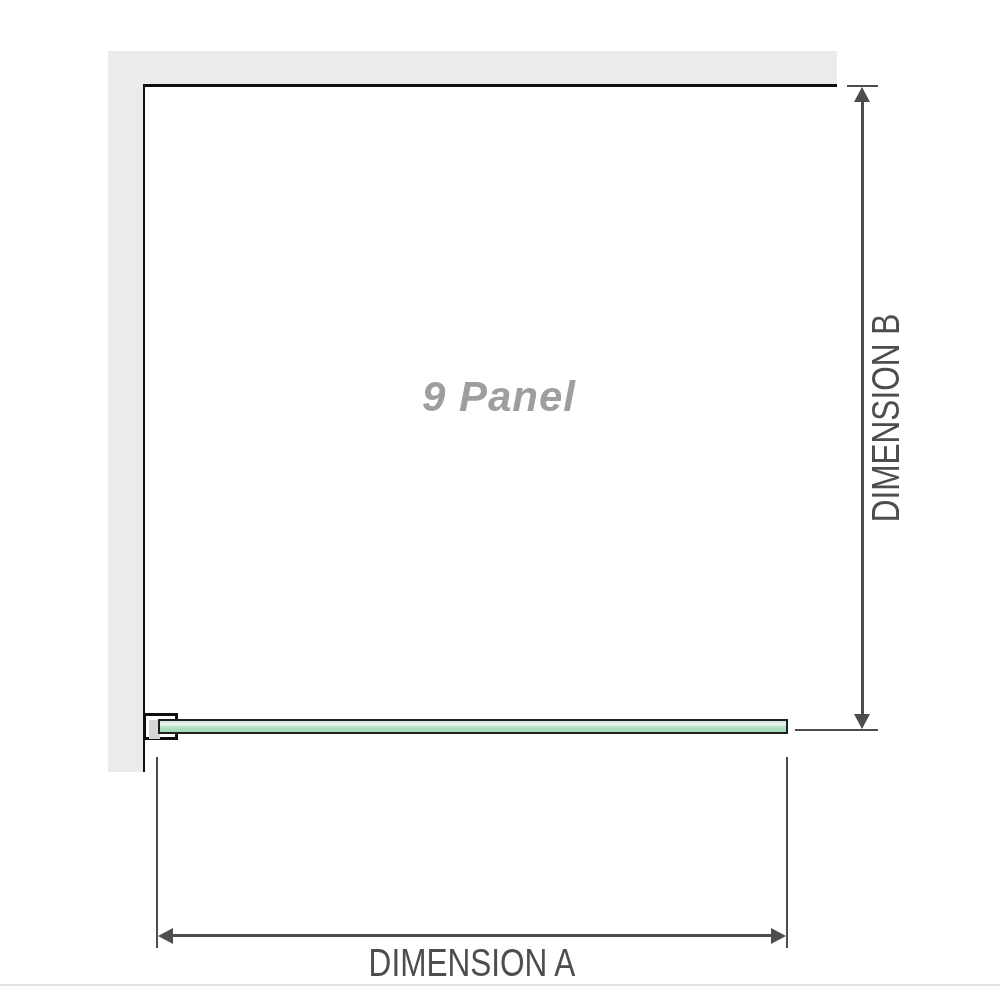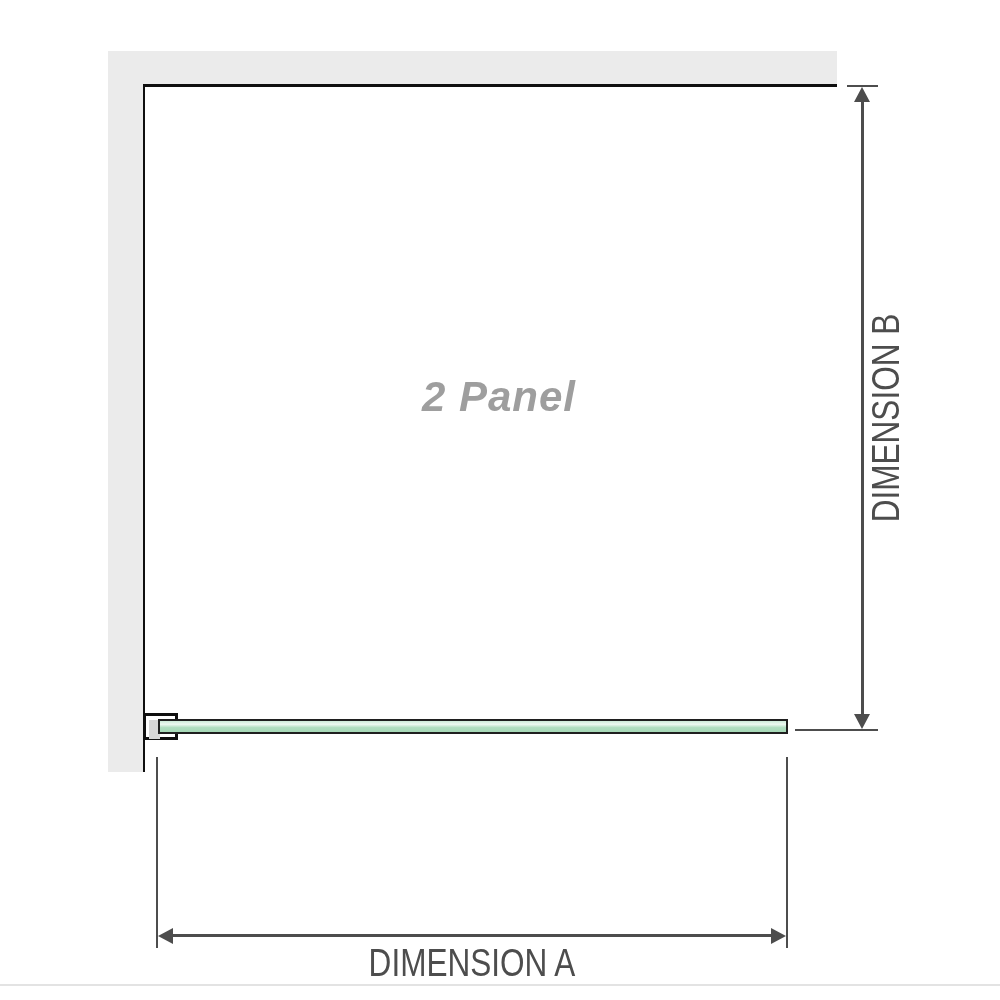--- a/index.html
+++ b/index.html
@@ -158,17 +158,17 @@
   <div class="abs arrow arrow-down"></div>
   <div class="abs dim-label dimb-label">DIMENSION B</div>
 
   <div class="abs dim dima-tick-left"></div>
   <div class="abs dim dima-tick-right"></div>
   <div class="abs dim dima-line"></div>
   <div class="abs arrow arrow-left"></div>
   <div class="abs arrow arrow-right"></div>
   <div class="abs dim-label dima-label">DIMENSION A</div>
 
-  <div class="abs panel-label">2 Panel</div>
+  <div class="abs panel-label">9 Panel</div>
 
   <div class="abs baseline"></div>
 
 </div>
 
 </body></html>

